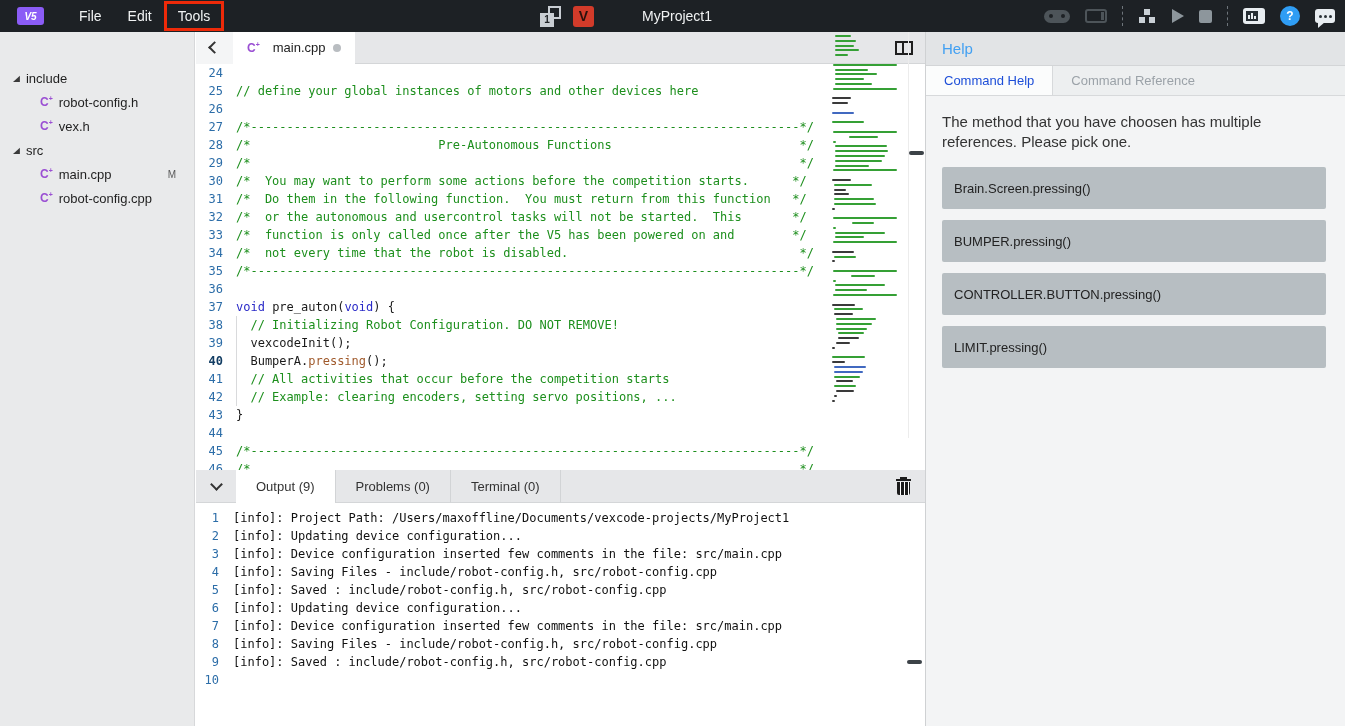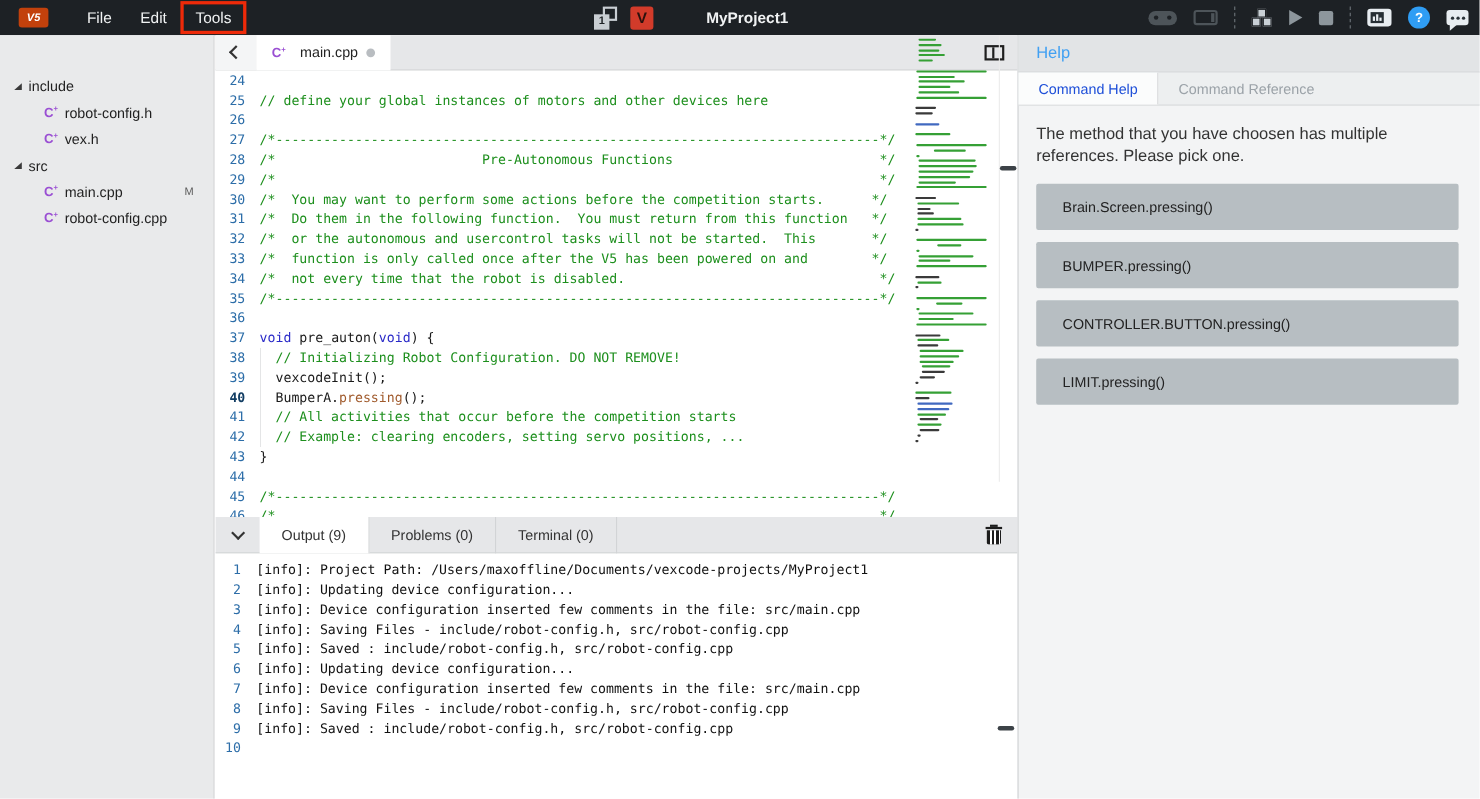--- a/index.html
+++ b/index.html
@@ -1,29 +1,29 @@
 <!DOCTYPE html>
 <html><head>
 <meta charset="utf-8">
 <style>
   * { margin:0; padding:0; box-sizing:border-box; }
   html,body { width:1345px; height:726px; overflow:hidden; font-family:"Liberation Sans",sans-serif; background:#fff; }
 
   
   .topbar { position:absolute; left:0; top:0; width:1345px; height:32px; background:#1d2125; display:flex; align-items:center; color:#f0f2f3; }
-  .logo { width:27px; height:18px; background:#c2410c; border-radius:3px; margin-left:17px; display:flex; align-items:center; justify-content:center; font-size:10px; font-weight:bold; color:#fff; font-style:italic; }
+  .logo { width:27px; height:18px; background:#8b5cf6; border-radius:3px; margin-left:17px; display:flex; align-items:center; justify-content:center; font-size:10px; font-weight:bold; color:#fff; font-style:italic; }
   .menus { display:flex; margin-left:22px; }
   .menu-item { position:relative; padding:6px 13px; font-size:14px; cursor:default; }
   .annotation-box { position:absolute; left:-1px; top:-1px; right:-1px; bottom:-1px; border:3px solid #ee2a09; }
   .tb-center { position:absolute; left:540px; top:0; height:32px; display:flex; align-items:center; }
   .slot-icon { position:relative; width:21px; height:21px; }
   .slot-back { position:absolute; right:0; top:0; width:13px; height:13px; border:2px solid #c9ced3; }
   .slot-front { position:absolute; left:0; bottom:0; width:14px; height:14px; background:#c9ced3; color:#1d2125; font-size:10px; font-weight:bold; display:flex; align-items:center; justify-content:center; }
   .vex-red { width:21px; height:21px; background:#d23b2a; border-radius:3px; margin-left:12px; display:flex; align-items:center; justify-content:center; color:#2b110d; font-weight:bold; font-size:14px; }
-  .proj-name { margin-left:48px; font-size:14px;font-weight:bold; }
+  .proj-name { margin-left:48px; font-size:14px; }
   .tb-right { position:absolute; right:10px; top:0; height:32px; display:flex; align-items:center; gap:15px; }
   .ticon { display:flex; align-items:center; justify-content:center; }
   .ctrl-body { width:26px; height:13px; background:#4d5459; border-radius:7px; position:relative; }
   .ctrl-body i { position:absolute; top:4px; width:4px; height:4px; background:#1d2125; border-radius:50%; }
   .ctrl-body i.l { left:5px; } .ctrl-body i.r { right:5px; }
   .screen-icon { width:22px; height:14px; border:2px solid #4d5459; border-radius:3px; position:relative; }
   .screen-icon i { position:absolute; right:1px; top:1px; bottom:1px; width:3px; background:#4d5459; }
   .vsep { width:1px; height:20px; border-left:1px dashed #6e757b; }
   .dice { position:relative; width:19px; height:17px; }
   .dice i { position:absolute; width:8px; height:8px; background:#c9d0d6; border:1px solid #1d2125; }
@@ -89,21 +89,21 @@
 
   
   .help { position:absolute; left:925px; top:32px; width:420px; height:694px; background:#f3f4f5; border-left:1px solid #cfd1d3; }
   .help-header { height:34px; background:#e2e4e6; border-bottom:1px solid #d3d5d7; display:flex; align-items:center; padding-left:16px; font-size:15px; color:#42a0f2; }
   .help-tabs { height:30px; background:#edeff0; border-bottom:1px solid #d7d9db; display:flex; }
   .htab { display:flex; align-items:center; padding:0 18px; font-size:13px; }
   .htab.active { background:#fbfcfc; color:#1d4ed8; border-right:1px solid #d7d9db; }
   .htab.inactive { color:#9ba2a8; }
   .help-body { padding:16px; }
   .help-msg { font-size:15px; color:#333; line-height:20px; width:370px; margin-bottom:15px; }
-  .opt-btn { width:384px; height:42px; background:#b7bec2; border:none; border-radius:2px; text-align:left; padding-left:24px; font-size:13px; color:#222; margin-bottom:11px; display:flex; align-items:center; font-family:"Liberation Sans",sans-serif; }
+  .opt-btn { width:384px; height:42px; background:#b7bec2; border:none; border-radius:2px; text-align:left; padding-left:12px; font-size:13px; color:#222; margin-bottom:11px; display:flex; align-items:center; font-family:"Liberation Sans",sans-serif; }
 </style>
 </head>
 <body>
 
 <div class="topbar">
   <div class="logo">V5</div>
   <div class="menus" id="menus">
       <div class="menu-item"><span>File</span></div>
       <div class="menu-item"><span>Edit</span></div>
       <div class="menu-item"><span>Tools</span><div class="annotation-box"></div></div>

